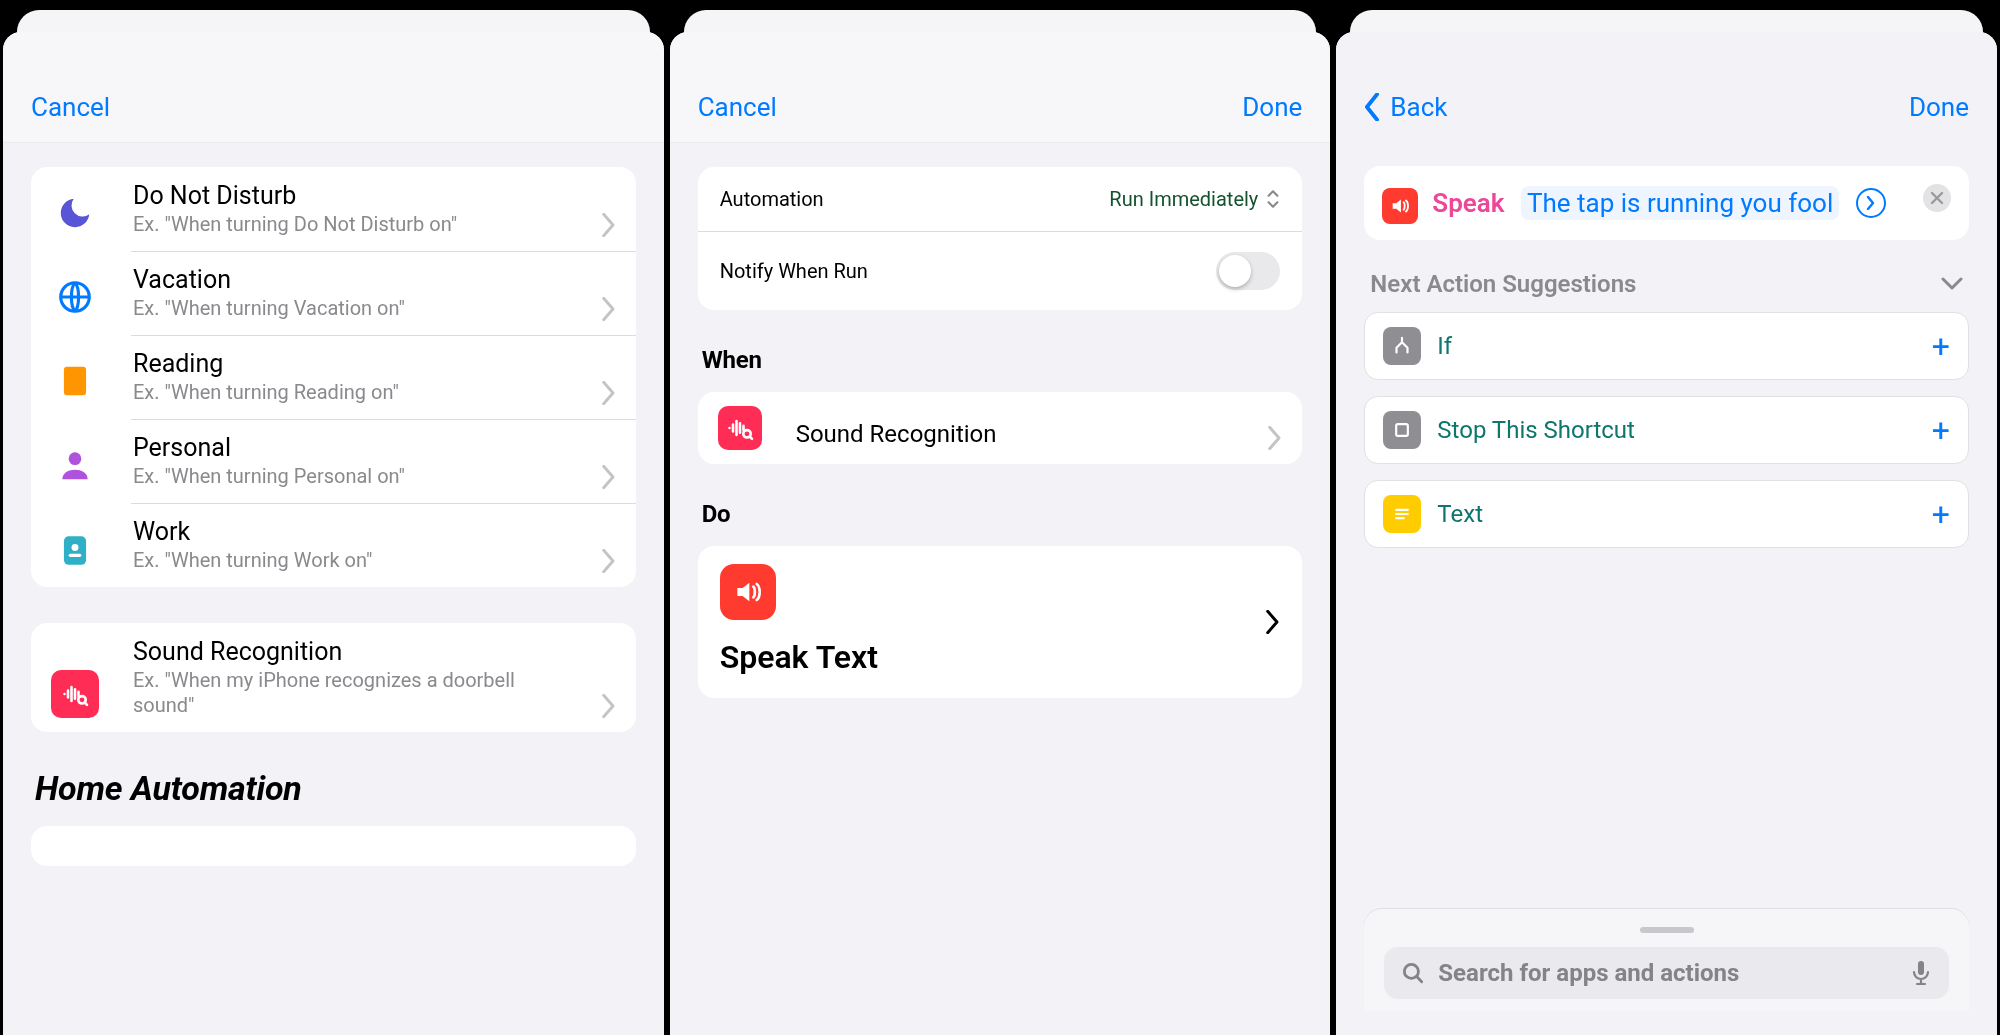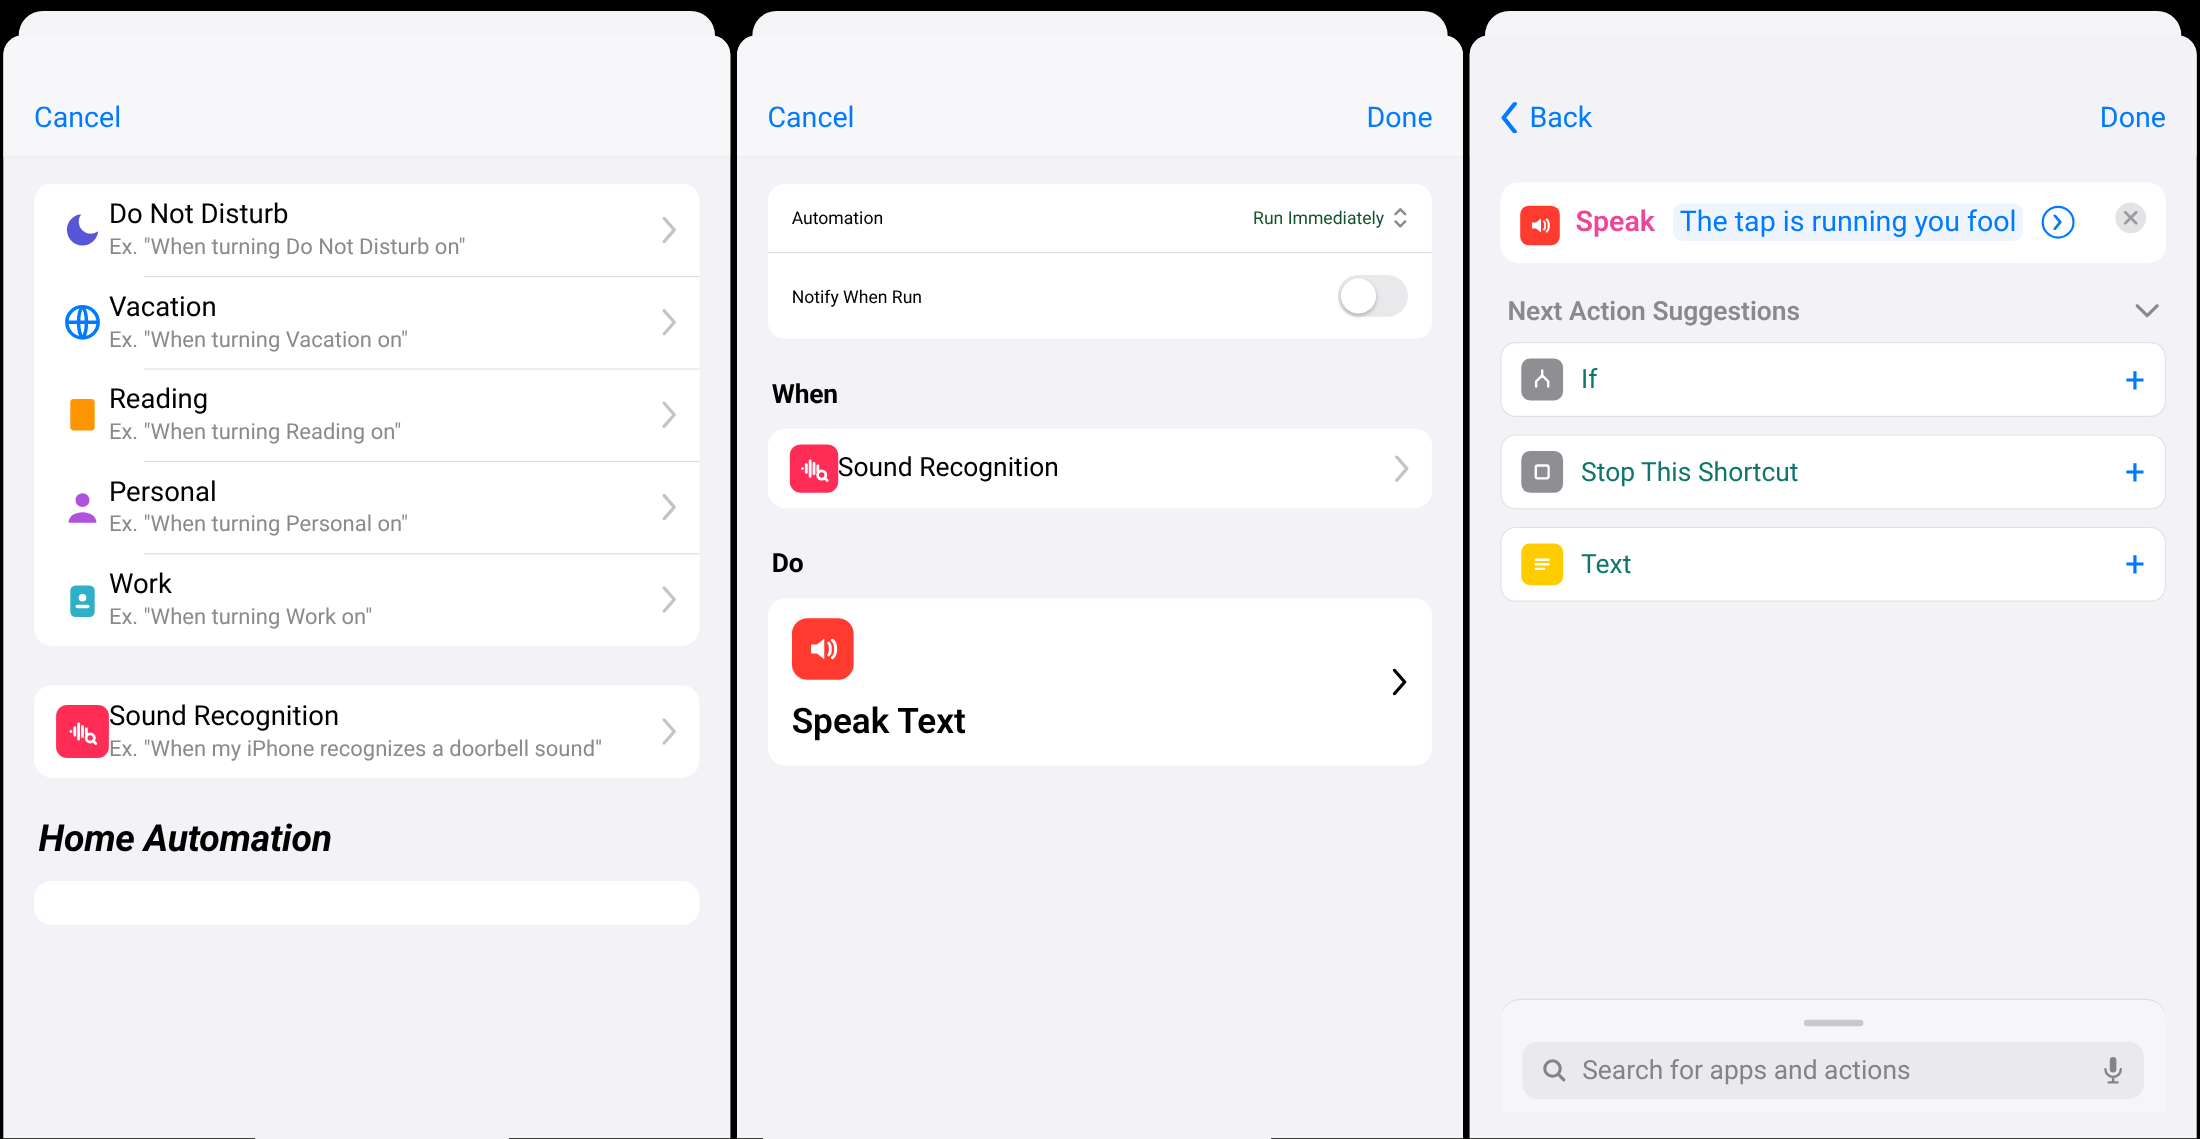--- a/index.html
+++ b/index.html
@@ -74,24 +74,24 @@
 
   
   .card {
     background: #fff;
     border-radius: 16px;
     overflow: hidden;
     margin-bottom: 36px;
   }
   .row {
     display: flex;
-    align-items: center;
+    align-items: flex-end;
     padding: 14px 20px 14px 16px;
     min-height: 74px;
-    gap: 0;
+    gap: 34px;
     position: relative;
   }
   .row + .row::before {
     content: "";
     position: absolute;
     top: 0;
     left: 100px;
     right: 0;
     height: 1px;
     background: rgba(60,60,67,0.18);
@@ -147,21 +147,21 @@
     letter-spacing: -0.2px;
   }
   .section-header.big { font-size: 34px; font-style: italic; }
 
   
   .kv-row {
     display:flex;
     align-items:center;
     justify-content:space-between;
     padding: 20px 22px;
-    font-size: 16px;
+    font-size: 20px;
   }
   .kv-row + .kv-row {
     border-top: 1px solid rgba(60,60,67,0.18);
   }
   .kv-key { color:#000; }
   .kv-val { color:#14532d; display:flex; align-items:center; gap:8px; }
   .updown { width:14px; height:22px; color:#8a8a8e; }
 
   .switch {
     position: relative;
@@ -263,20 +263,21 @@
   .sugg-row .slabel { flex:1; font-weight:400; color:#0f766e; }
   .sugg-row .plus { color:#007aff; font-size: 32px; line-height: 1; }
 
   
   .search-dock {
     margin-top: auto;
     background: #f6f6f8;
     border-radius: 18px 18px 0 0;
     padding: 18px 20px 12px;
     box-shadow: 0 -1px 0 rgba(0,0,0,0.08);
+    font-weight: bold;
   }
   .grabber {
     width: 54px; height: 6px;
     background:#c8c8cc;
     border-radius: 3px;
     margin: 0 auto 14px;
   }
   .searchfield {
     display:flex; align-items:center; gap:12px;
     background:#eaeaee;

